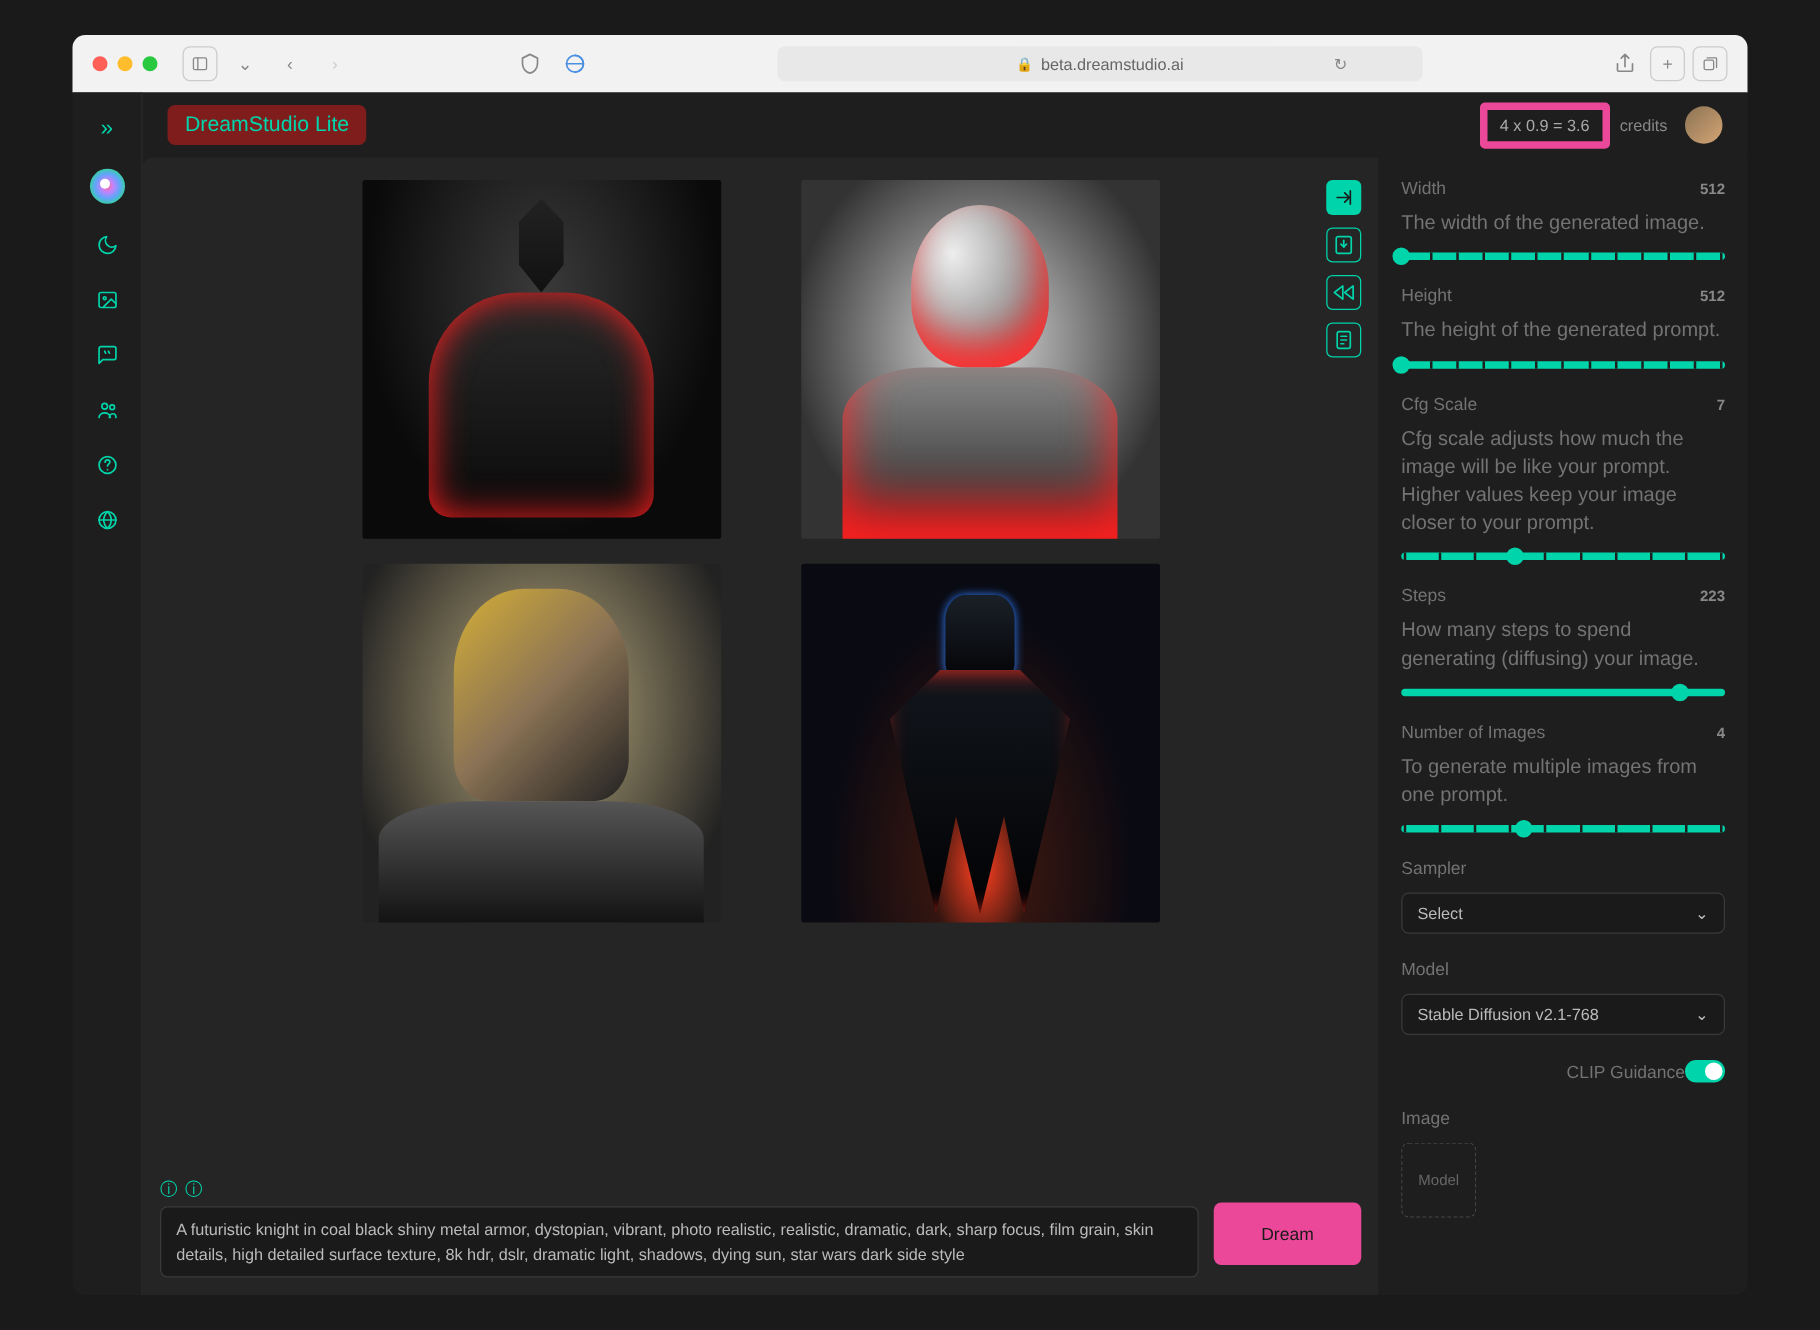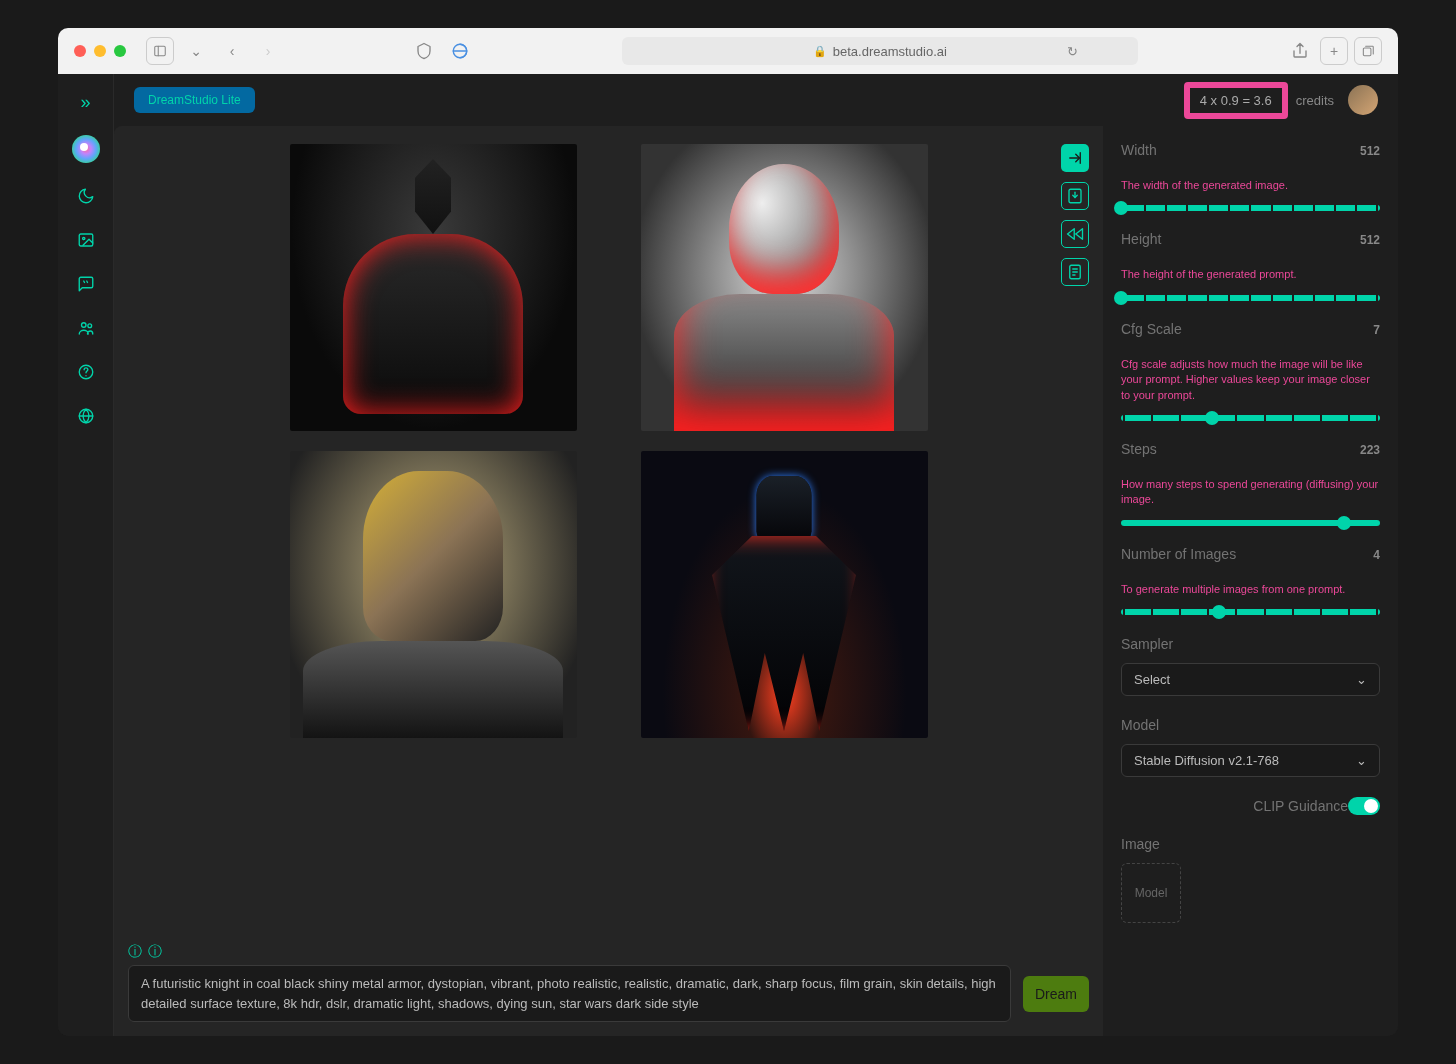--- a/index.html
+++ b/index.html
@@ -24,21 +24,21 @@
 
 
 .sidebar { width: 56px; background: #1e1e1e; display: flex; flex-direction: column; align-items: center; padding-top: 18px; gap: 22px; border-right: 1px solid #2a2a2a; }
 .sidebar-toggle { color: #00d4aa; font-size: 18px; }
 .logo { width: 28px; height: 28px; border-radius: 50%; background: radial-gradient(circle, #ff6b9d, #c084fc, #60a5fa, #34d399, #fbbf24); position: relative; }
 .logo::after { content: ''; position: absolute; top: 8px; left: 8px; width: 8px; height: 8px; background: #fff; border-radius: 50%; }
 .side-icon { width: 22px; height: 22px; color: #00d4aa; display: flex; align-items: center; justify-content: center; }
 
 
 .topbar { position: absolute; top: 0; left: 56px; right: 0; height: 52px; display: flex; align-items: center; padding: 0 20px; }
-.lite-badge { background: #0369a1; color: #00d4aa; padding: 6px 14px; border-radius: 6px; font-size: 12px; font-weight: 500; }
+.lite-badge { background: #7f1d1d; color: #00d4aa; padding: 6px 14px; border-radius: 6px; font-size: 17px; font-weight: 500; }
 .credits-box { margin-left: auto; border: 6px solid #ec4899; padding: 5px 10px; border-radius: 4px; font-size: 13px; color: #aaa; margin-right: 8px; }
 .credits-label { font-size: 13px; color: #888; margin-right: 14px; }
 .avatar { width: 30px; height: 30px; border-radius: 50%; background: linear-gradient(135deg, #8b7355, #d4a574); }
 
 
 .main { position: absolute; top: 52px; left: 56px; right: 295px; bottom: 0; background: #252525; border-radius: 8px 0 0 0; display: flex; flex-direction: column; padding: 18px 14px 14px 14px; }
 .canvas { flex: 1; display: flex; justify-content: center; align-items: flex-start; position: relative; }
 .grid { display: grid; grid-template-columns: repeat(2, 287px); grid-template-rows: repeat(2, 287px); gap: 20px 64px; }
 .gen-img { width: 287px; height: 287px; background: #111; border-radius: 2px; position: relative; overflow: hidden; }
 
@@ -58,29 +58,29 @@
 
 .action-col { position: absolute; right: 0; top: 0; display: flex; flex-direction: column; gap: 10px; }
 .action-btn { width: 28px; height: 28px; background: #00d4aa; border-radius: 5px; display: flex; align-items: center; justify-content: center; color: #1a1a1a; }
 .action-btn.outline { background: transparent; border: 1.5px solid #00d4aa; color: #00d4aa; }
 
 
 .prompt-row { display: flex; gap: 12px; align-items: stretch; margin-top: 14px; }
 .prompt-icons { display: flex; gap: 6px; margin-bottom: 4px; color: #00d4aa; font-size: 14px; }
 .prompt-wrap { flex: 1; display: flex; flex-direction: column; }
 .prompt-box { flex: 1; background: #1a1a1a; border: 1px solid #3a3a3a; border-radius: 6px; padding: 8px 12px; color: #bbb; font-size: 13px; line-height: 1.5; min-height: 52px; }
-.dream-btn { background: #4d7c0f; color: #1a1a1a; border: none; border-radius: 6px; padding: 0 12px; font-size: 14px; font-weight: 500; cursor: pointer; align-self: flex-end; height: 36px; margin-bottom: 10px; }
+.dream-btn { background: #ec4899; color: #1a1a1a; border: none; border-radius: 6px; padding: 0 38px; font-size: 14px; font-weight: 500; cursor: pointer; align-self: flex-end; height: 50px; margin-bottom: 10px; }
 
 
 .settings { position: absolute; top: 52px; right: 0; width: 295px; bottom: 0; padding: 16px 18px; overflow-y: auto; background: #1e1e1e; }
 .setting { margin-bottom: 20px; }
 .setting-head { display: flex; justify-content: space-between; align-items: baseline; }
 .setting-label { color: #737373; font-size: 14px; }
 .setting-val { color: #888; font-size: 12px; font-weight: bold; }
-.setting-desc { color: #ec4899; font-size: 11px; margin-top: 20px; line-height: 1.4; }
+.setting-desc { color: #737373; font-size: 16px; margin-top: 10px; line-height: 1.4; }
 .slider { position: relative; height: 6px; background: #00d4aa; border-radius: 3px; margin-top: 12px; }
 .slider-thumb { position: absolute; top: 50%; transform: translate(-50%, -50%); width: 14px; height: 14px; background: #00d4aa; border: 2px solid #00d4aa; border-radius: 50%; }
 .slider-ticks { position: absolute; inset: 0; display: flex; justify-content: space-between; padding: 0 2px; }
 .slider-ticks span { width: 2px; height: 6px; background: #1e1e1e; }
 .select-box { margin-top: 10px; background: #1a1a1a; border: 1px solid #3a3a3a; border-radius: 6px; padding: 8px 12px; display: flex; justify-content: space-between; align-items: center; color: #bbb; font-size: 13px; }
 .toggle-row { display: flex; justify-content: flex-end; align-items: center; }
 .toggle { width: 32px; height: 18px; background: #00d4aa; border-radius: 9px; position: relative; }
 .toggle::after { content: ''; position: absolute; right: 2px; top: 2px; width: 14px; height: 14px; background: #fff; border-radius: 50%; }
 .image-drop { margin-top: 10px; width: 60px; height: 60px; border: 1px dashed #444; border-radius: 6px; display: flex; align-items: center; justify-content: center; color: #666; font-size: 12px; }
 

